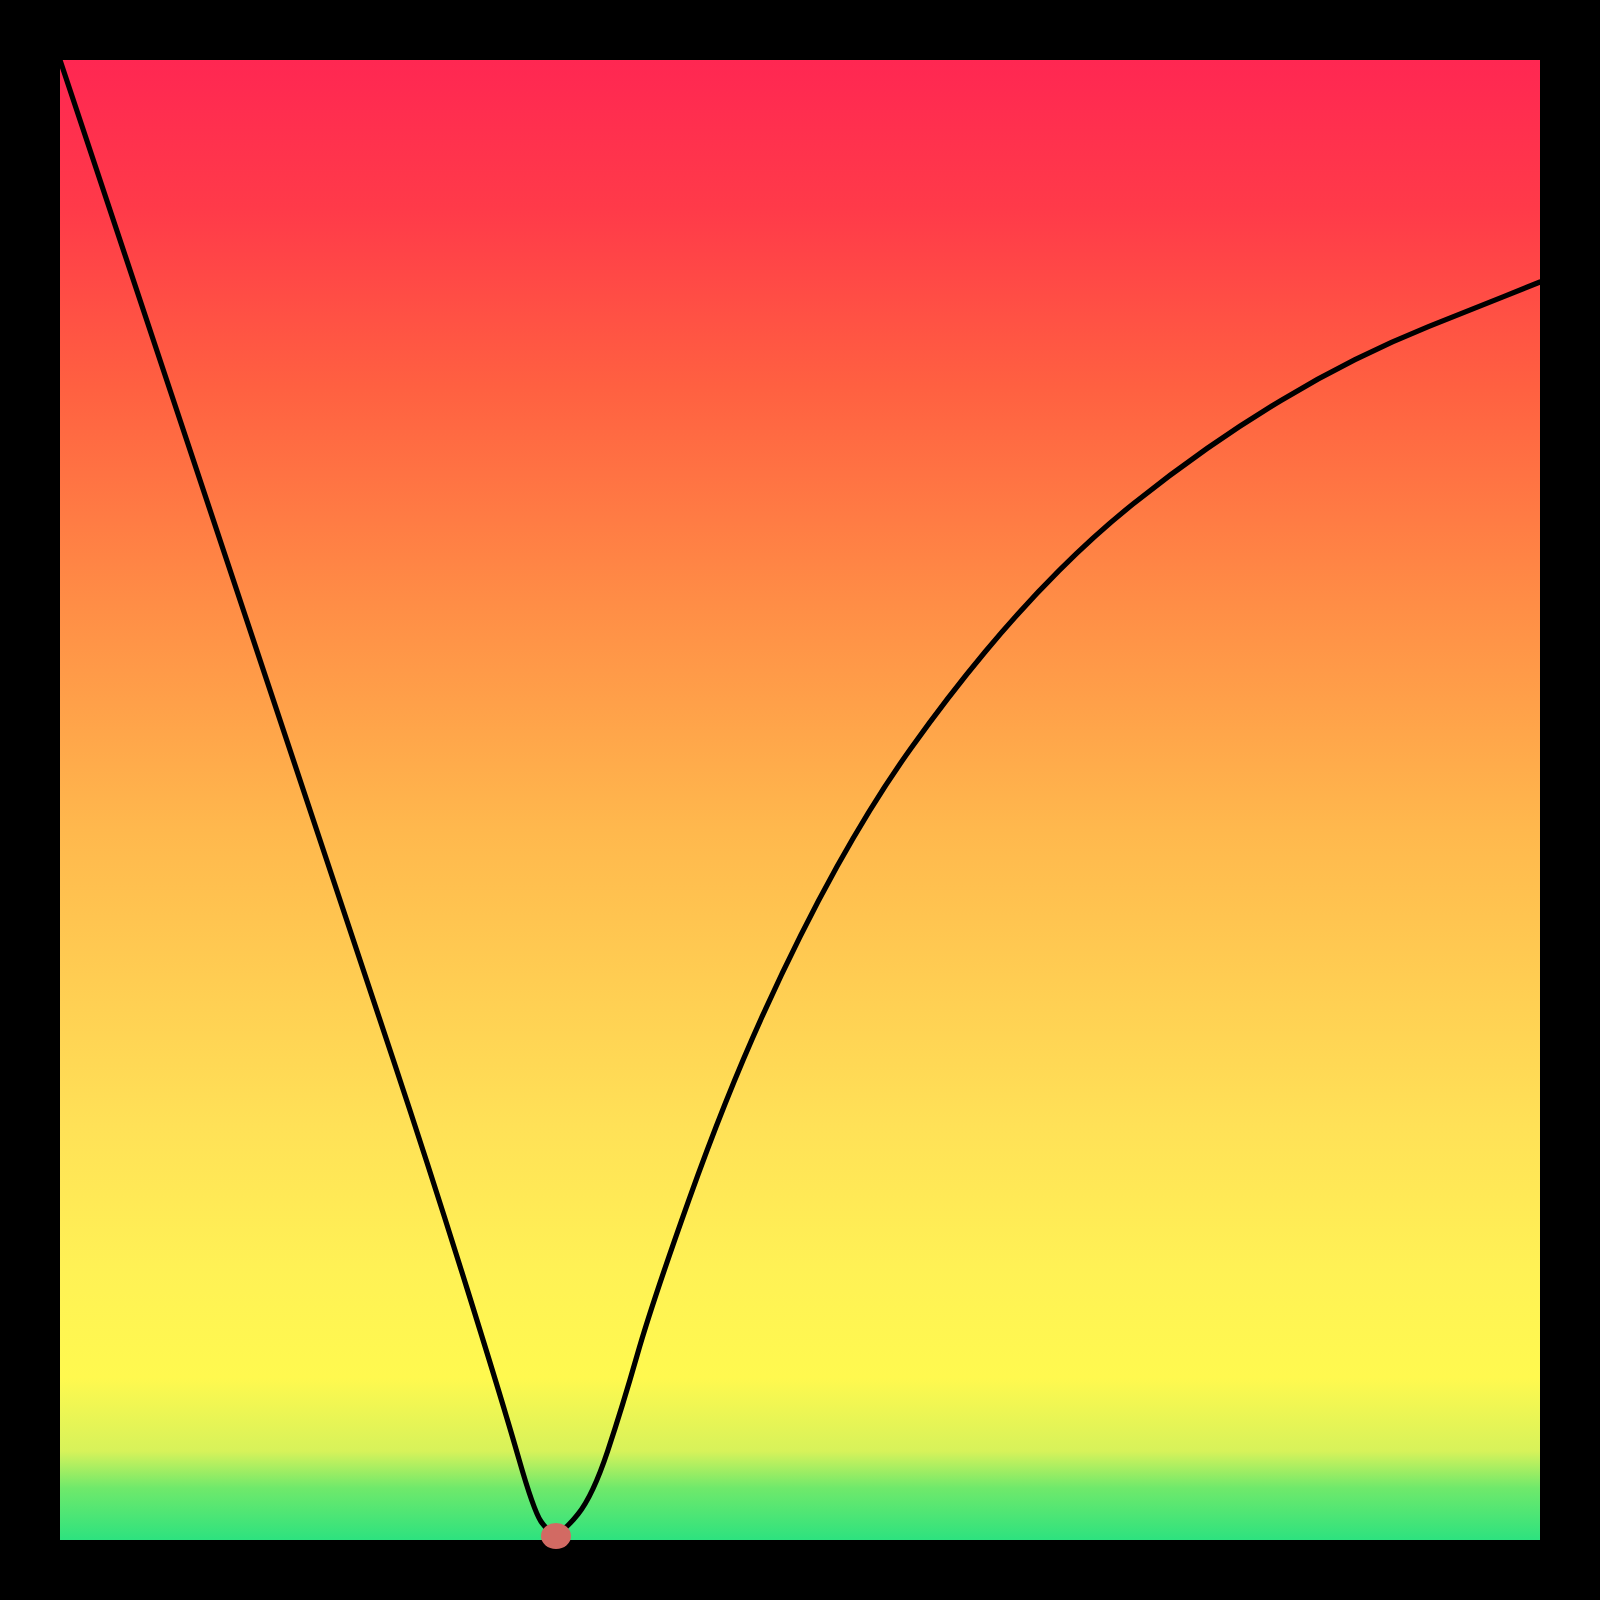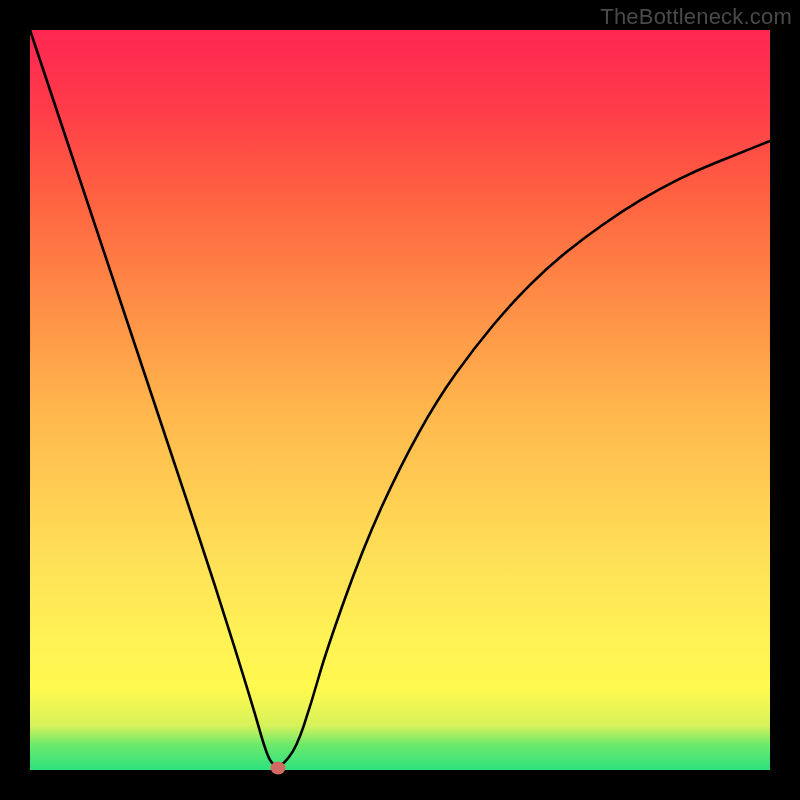--- a/index.html
+++ b/index.html
@@ -61,20 +61,19 @@
     height: 13px;
     border-radius: 50%;
     background: #d26a63;
     transform: translate(-50%, -50%);
   }
 </style>
 </head>
 <body>
 
 <div class="chart-wrapper">
-  <div class="watermark">TheBottleneck.com</div>
   <div class="plot-area">
     <svg class="curve" viewBox="0 0 740 740">
       <path id="curve-path" fill="none" stroke="#000" stroke-width="2.6" stroke-linecap="round" d="M 0,0 Q 0,0 18.5,55.5 Q 37,111 55.5,166.5 Q 74,222 92.5,277.5 Q 111,332.99999999999994 129.5,388.5 Q 148,444 166.5,499.5 Q 185,555 203.5,614.2 Q 222,673.4 229.4,699.3 Q 236.8,725.2 240.5,730.75 Q 244.20000000000002,736.3 247.90000000000003,736.3 Q 251.60000000000002,736.3 259,727.05 Q 266.4,717.8 273.79999999999995,695.5999999999999 Q 281.2,673.4 288.6,647.5 Q 296,621.6 314.5,569.8 Q 333,518 351.5,477.3 Q 370,436.6 388.5,403.3 Q 407.00000000000006,370 425.5,344.1 Q 444,318.20000000000005 462.5,296 Q 481,273.8 499.5,255.29999999999998 Q 518,236.79999999999995 536.5,222 Q 555,207.20000000000005 573.5,194.25 Q 592,181.29999999999995 610.5,170.2 Q 629,159.10000000000002 647.5,149.84999999999997 Q 666,140.5999999999999 684.5,133.2 Q 703,125.80000000000007 721.5,118.40000000000003 T 740,111"></path>
     </svg>
     <div id="marker" class="marker" style="left: 247.9px; top: 737.78px; background: rgb(210, 106, 99);"></div>
   </div>
 </div>
 
 </body></html>

